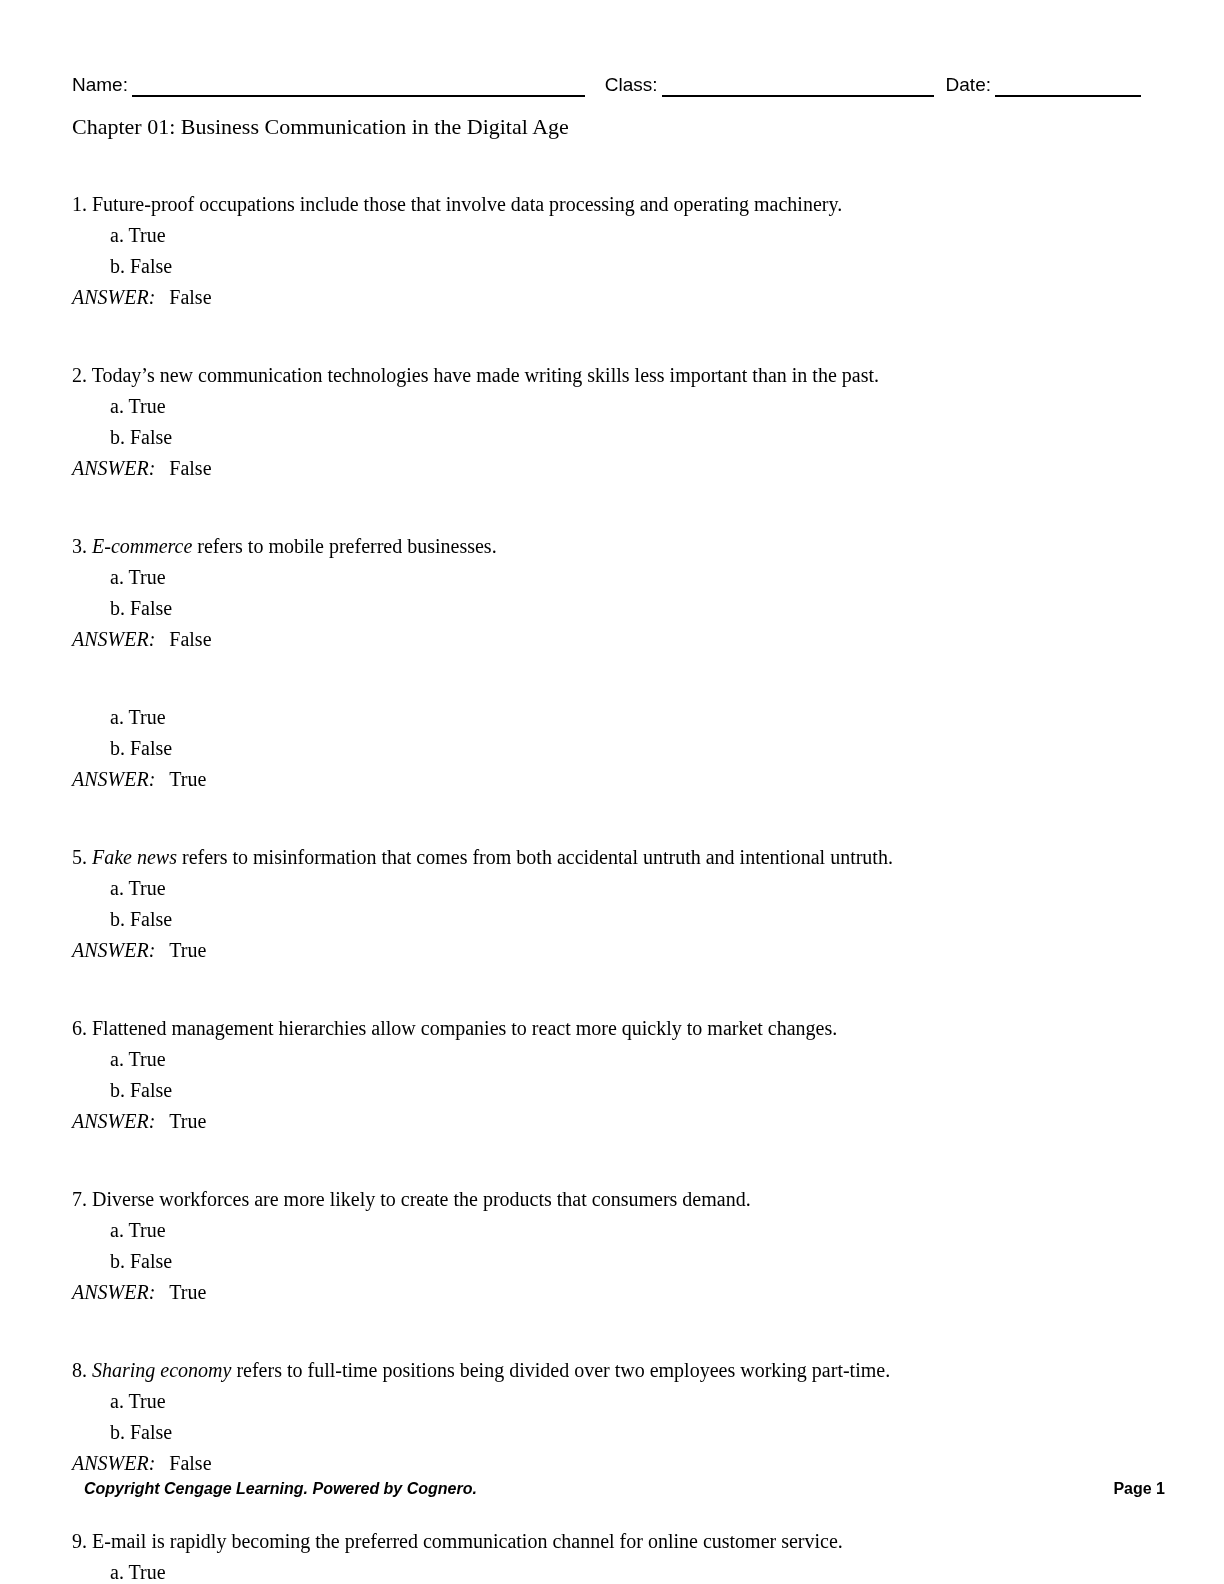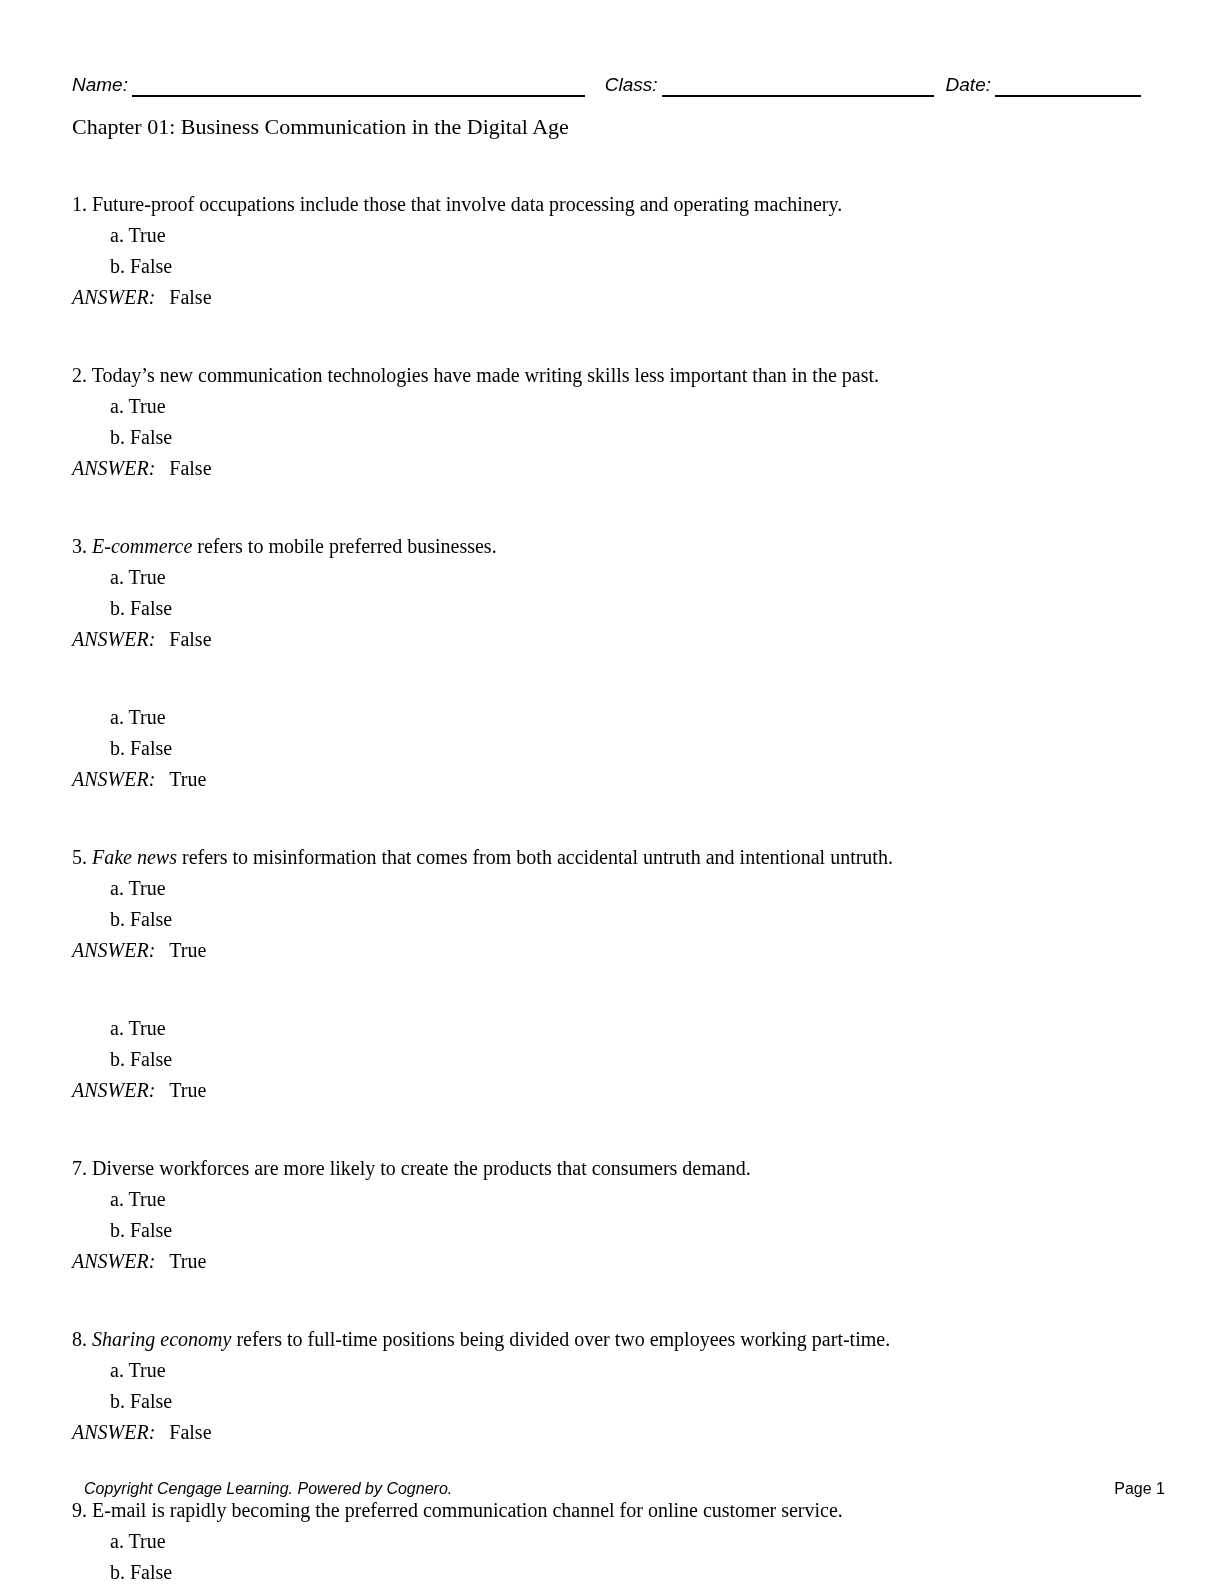--- a/index.html
+++ b/index.html
@@ -22,21 +22,21 @@
   .hdr {
     position: absolute;
     top: 68px;
     left: 72px;
     right: 83px;
     display: flex;
     align-items: flex-end;
     font-family: "Liberation Sans", sans-serif;
     font-size: 19px;
   }
-  .hdr .lbl { line-height: 25px; white-space: nowrap; font-style: italic; }
+  .hdr .lbl { line-height: 25px; white-space: nowrap; }
   .hdr .blank-line {
     border-bottom: 2px solid #000;
     height: 27px;
     align-self: flex-end;
   }
   .hdr .name-line { flex: 1 1 auto; margin-left: 4px; }
   .hdr .lbl-class { margin-left: 20px; }
   .hdr .class-line { width: 272px; margin-left: 4px; }
   .hdr .lbl-date { margin-left: 12px; }
   .hdr .date-line { width: 146px; margin-left: 4px; }
@@ -69,20 +69,21 @@
     position: absolute;
     left: 84px;
     right: 59px;
     top: 1480px;
     display: flex;
     justify-content: space-between;
     align-items: flex-start;
     font-family: "Liberation Sans", sans-serif;
     font-size: 16px;
     line-height: 18px;
+    font-weight: bold;
   }
   .footer .copyright { font-style: italic; }
 </style>
 </head>
 <body>
 
 <div class="page">
 
   <div class="hdr">
     <span class="lbl">Name:</span>
@@ -119,20 +120,21 @@
           <div class="q-line q-option">b. False</div>
           <div class="q-line q-answer"><span class="it">ANSWER:</span><span class="answer-value">True</span></div>
         </div>
         <div class="question">
           <div class="q-line q-text"><span>5. </span><span class="it">Fake news</span><span> refers to misinformation that comes from both accidental untruth and intentional untruth.</span></div>
           <div class="q-line q-option">a. True</div>
           <div class="q-line q-option">b. False</div>
           <div class="q-line q-answer"><span class="it">ANSWER:</span><span class="answer-value">True</span></div>
         </div>
         <div class="question">
+          <div class="q-line q-text"><span>6. </span><span class="it"></span><span>Flattened management hierarchies allow companies to react more quickly to market changes.</span></div>
           <div class="q-line q-option">a. True</div>
           <div class="q-line q-option">b. False</div>
           <div class="q-line q-answer"><span class="it">ANSWER:</span><span class="answer-value">True</span></div>
         </div>
         <div class="question">
           <div class="q-line q-text"><span>7. </span><span class="it"></span><span>Diverse workforces are more likely to create the products that consumers demand.</span></div>
           <div class="q-line q-option">a. True</div>
           <div class="q-line q-option">b. False</div>
           <div class="q-line q-answer"><span class="it">ANSWER:</span><span class="answer-value">True</span></div>
         </div>

